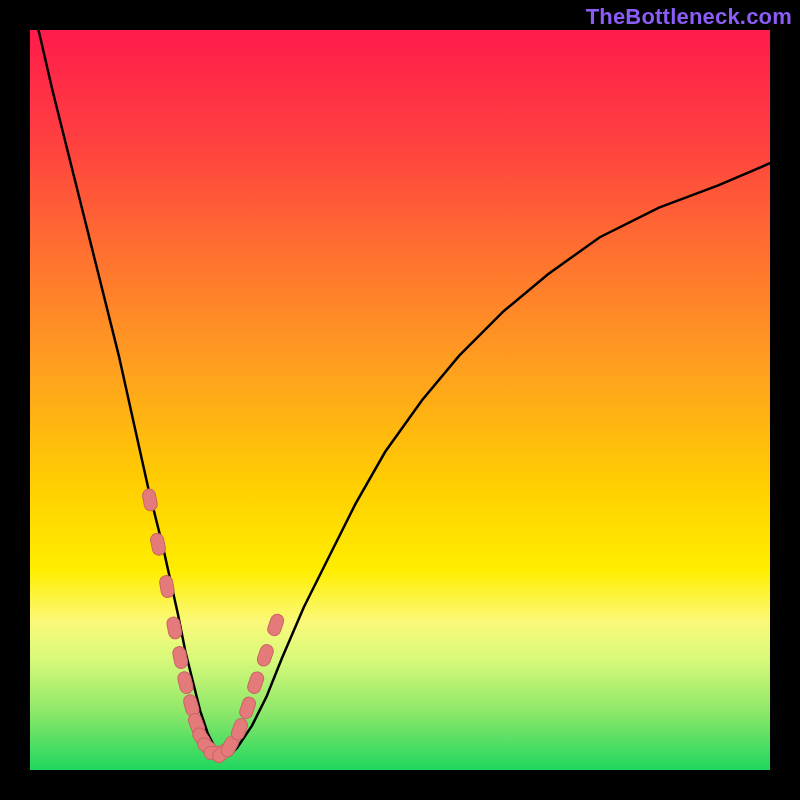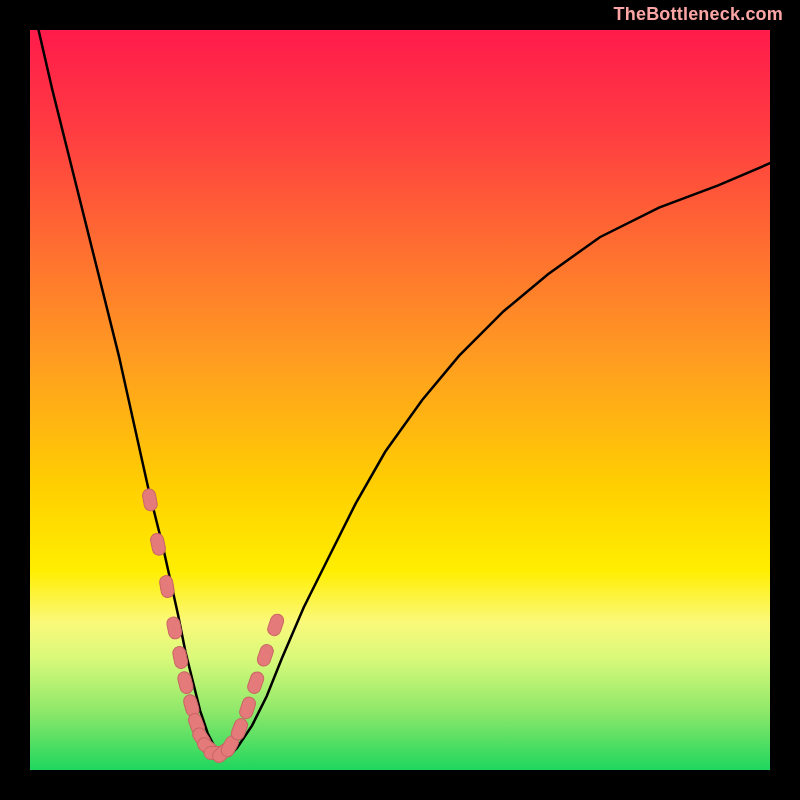--- a/index.html
+++ b/index.html
@@ -40,23 +40,23 @@
   .svg-layer {
     position: absolute;
     left: 0;
     top: 0;
     width: 740px;
     height: 740px;
   }
   .watermark {
     position: absolute;
     top: 4px;
-    right: 17px;
-    color: #fca5a5;
-    font-size: 18px;
+    right: 8px;
+    color: #8b5cf6;
+    font-size: 22px;
     font-weight: 600;
     letter-spacing: 0.2px;
   }
 </style>
 </head>
 <body>
 
 <div class="frame">
   <div class="watermark">TheBottleneck.com</div>
 

